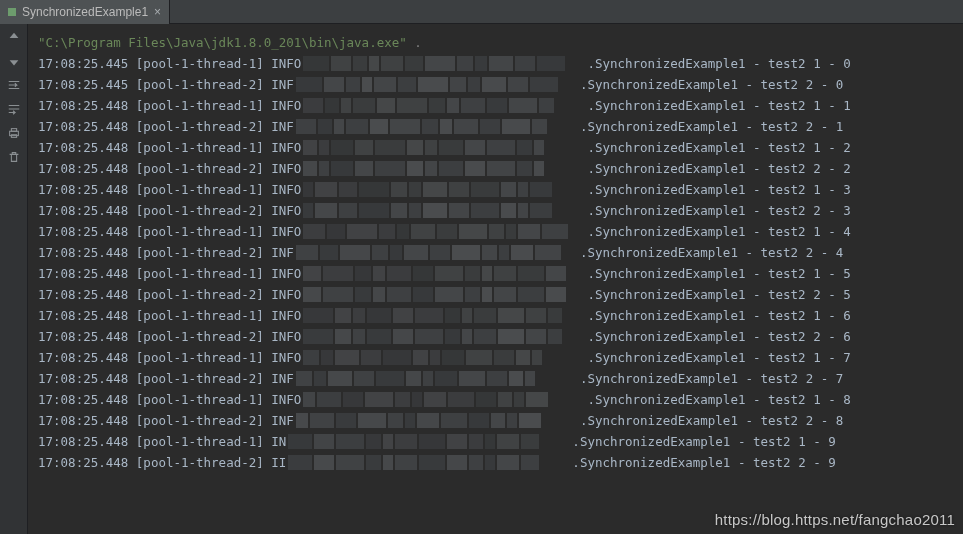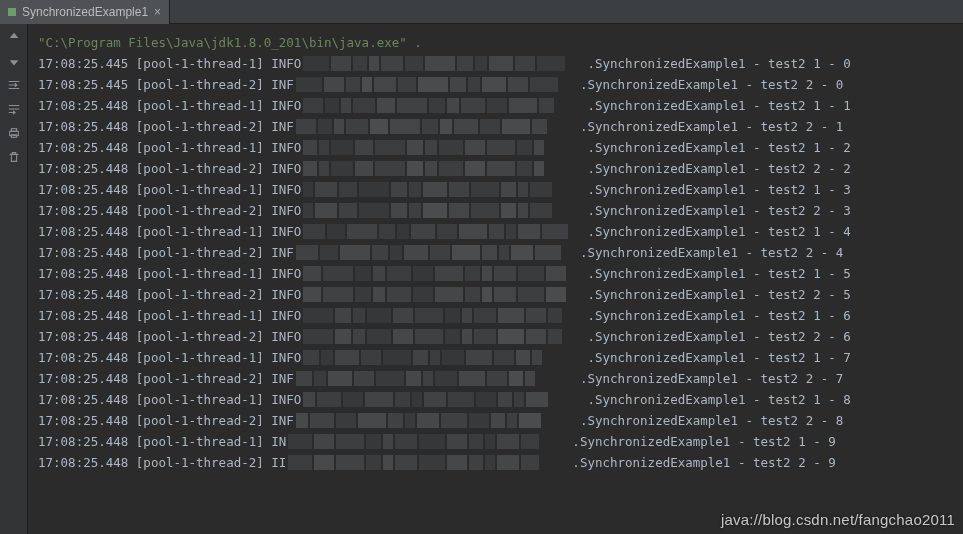--- a/index.html
+++ b/index.html
@@ -167,15 +167,15 @@
         <div class="logline"><span class="left">17:08:25.448 [pool-1-thread-2] INFO</span><span class="mid"><span style="width: 18px; background: rgb(70, 72, 74);"></span><span style="width: 30px; background: rgb(63, 65, 67);"></span><span style="width: 16px; background: rgb(56, 58, 60);"></span><span style="width: 12px; background: rgb(69, 71, 73);"></span><span style="width: 24px; background: rgb(62, 64, 66);"></span><span style="width: 20px; background: rgb(55, 57, 59);"></span><span style="width: 28px; background: rgb(68, 70, 72);"></span><span style="width: 15px; background: rgb(61, 63, 65);"></span><span style="width: 10px; background: rgb(74, 76, 78);"></span><span style="width: 22px; background: rgb(67, 69, 71);"></span><span style="width: 26px; background: rgb(60, 62, 64);"></span><span style="width: 20px; background: rgb(73, 75, 77);"></span></span><span class="right">.SynchronizedExample1 - test2 2 - 5</span></div>
         <div class="logline"><span class="left">17:08:25.448 [pool-1-thread-1] INFO</span><span class="mid"><span style="width: 30px; background: rgb(57, 59, 61);"></span><span style="width: 16px; background: rgb(70, 72, 74);"></span><span style="width: 12px; background: rgb(63, 65, 67);"></span><span style="width: 24px; background: rgb(56, 58, 60);"></span><span style="width: 20px; background: rgb(69, 71, 73);"></span><span style="width: 28px; background: rgb(62, 64, 66);"></span><span style="width: 15px; background: rgb(55, 57, 59);"></span><span style="width: 10px; background: rgb(68, 70, 72);"></span><span style="width: 22px; background: rgb(61, 63, 65);"></span><span style="width: 26px; background: rgb(74, 76, 78);"></span><span style="width: 20px; background: rgb(67, 69, 71);"></span><span style="width: 14px; background: rgb(60, 62, 64);"></span></span><span class="right">.SynchronizedExample1 - test2 1 - 6</span></div>
         <div class="logline"><span class="left">17:08:25.448 [pool-1-thread-2] INFO</span><span class="mid"><span style="width: 30px; background: rgb(57, 59, 61);"></span><span style="width: 16px; background: rgb(70, 72, 74);"></span><span style="width: 12px; background: rgb(63, 65, 67);"></span><span style="width: 24px; background: rgb(56, 58, 60);"></span><span style="width: 20px; background: rgb(69, 71, 73);"></span><span style="width: 28px; background: rgb(62, 64, 66);"></span><span style="width: 15px; background: rgb(55, 57, 59);"></span><span style="width: 10px; background: rgb(68, 70, 72);"></span><span style="width: 22px; background: rgb(61, 63, 65);"></span><span style="width: 26px; background: rgb(74, 76, 78);"></span><span style="width: 20px; background: rgb(67, 69, 71);"></span><span style="width: 14px; background: rgb(60, 62, 64);"></span></span><span class="right">.SynchronizedExample1 - test2 2 - 6</span></div>
         <div class="logline"><span class="left">17:08:25.448 [pool-1-thread-1] INFO</span><span class="mid"><span style="width: 16px; background: rgb(64, 66, 68);"></span><span style="width: 12px; background: rgb(57, 59, 61);"></span><span style="width: 24px; background: rgb(70, 72, 74);"></span><span style="width: 20px; background: rgb(63, 65, 67);"></span><span style="width: 28px; background: rgb(56, 58, 60);"></span><span style="width: 15px; background: rgb(69, 71, 73);"></span><span style="width: 10px; background: rgb(62, 64, 66);"></span><span style="width: 22px; background: rgb(55, 57, 59);"></span><span style="width: 26px; background: rgb(68, 70, 72);"></span><span style="width: 20px; background: rgb(61, 63, 65);"></span><span style="width: 14px; background: rgb(74, 76, 78);"></span><span style="width: 10px; background: rgb(67, 69, 71);"></span></span><span class="right">.SynchronizedExample1 - test2 1 - 7</span></div>
         <div class="logline"><span class="left">17:08:25.448 [pool-1-thread-2] INF</span><span class="mid"><span style="width: 16px; background: rgb(64, 66, 68);"></span><span style="width: 12px; background: rgb(57, 59, 61);"></span><span style="width: 24px; background: rgb(70, 72, 74);"></span><span style="width: 20px; background: rgb(63, 65, 67);"></span><span style="width: 28px; background: rgb(56, 58, 60);"></span><span style="width: 15px; background: rgb(69, 71, 73);"></span><span style="width: 10px; background: rgb(62, 64, 66);"></span><span style="width: 22px; background: rgb(55, 57, 59);"></span><span style="width: 26px; background: rgb(68, 70, 72);"></span><span style="width: 20px; background: rgb(61, 63, 65);"></span><span style="width: 14px; background: rgb(74, 76, 78);"></span><span style="width: 10px; background: rgb(67, 69, 71);"></span></span><span class="right">.SynchronizedExample1 - test2 2 - 7</span></div>
         <div class="logline"><span class="left">17:08:25.448 [pool-1-thread-1] INFO</span><span class="mid"><span style="width: 12px; background: rgb(71, 73, 75);"></span><span style="width: 24px; background: rgb(64, 66, 68);"></span><span style="width: 20px; background: rgb(57, 59, 61);"></span><span style="width: 28px; background: rgb(70, 72, 74);"></span><span style="width: 15px; background: rgb(63, 65, 67);"></span><span style="width: 10px; background: rgb(56, 58, 60);"></span><span style="width: 22px; background: rgb(69, 71, 73);"></span><span style="width: 26px; background: rgb(62, 64, 66);"></span><span style="width: 20px; background: rgb(55, 57, 59);"></span><span style="width: 14px; background: rgb(68, 70, 72);"></span><span style="width: 10px; background: rgb(61, 63, 65);"></span><span style="width: 22px; background: rgb(74, 76, 78);"></span></span><span class="right">.SynchronizedExample1 - test2 1 - 8</span></div>
         <div class="logline"><span class="left">17:08:25.448 [pool-1-thread-2] INF</span><span class="mid"><span style="width: 12px; background: rgb(71, 73, 75);"></span><span style="width: 24px; background: rgb(64, 66, 68);"></span><span style="width: 20px; background: rgb(57, 59, 61);"></span><span style="width: 28px; background: rgb(70, 72, 74);"></span><span style="width: 15px; background: rgb(63, 65, 67);"></span><span style="width: 10px; background: rgb(56, 58, 60);"></span><span style="width: 22px; background: rgb(69, 71, 73);"></span><span style="width: 26px; background: rgb(62, 64, 66);"></span><span style="width: 20px; background: rgb(55, 57, 59);"></span><span style="width: 14px; background: rgb(68, 70, 72);"></span><span style="width: 10px; background: rgb(61, 63, 65);"></span><span style="width: 22px; background: rgb(74, 76, 78);"></span></span><span class="right">.SynchronizedExample1 - test2 2 - 8</span></div>
         <div class="logline"><span class="left">17:08:25.448 [pool-1-thread-1] IN</span><span class="mid"><span style="width: 24px; background: rgb(58, 60, 62);"></span><span style="width: 20px; background: rgb(71, 73, 75);"></span><span style="width: 28px; background: rgb(64, 66, 68);"></span><span style="width: 15px; background: rgb(57, 59, 61);"></span><span style="width: 10px; background: rgb(70, 72, 74);"></span><span style="width: 22px; background: rgb(63, 65, 67);"></span><span style="width: 26px; background: rgb(56, 58, 60);"></span><span style="width: 20px; background: rgb(69, 71, 73);"></span><span style="width: 14px; background: rgb(62, 64, 66);"></span><span style="width: 10px; background: rgb(55, 57, 59);"></span><span style="width: 22px; background: rgb(68, 70, 72);"></span><span style="width: 18px; background: rgb(61, 63, 65);"></span></span><span class="right">.SynchronizedExample1 - test2 1 - 9</span></div>
         <div class="logline"><span class="left">17:08:25.448 [pool-1-thread-2] II</span><span class="mid"><span style="width: 24px; background: rgb(58, 60, 62);"></span><span style="width: 20px; background: rgb(71, 73, 75);"></span><span style="width: 28px; background: rgb(64, 66, 68);"></span><span style="width: 15px; background: rgb(57, 59, 61);"></span><span style="width: 10px; background: rgb(70, 72, 74);"></span><span style="width: 22px; background: rgb(63, 65, 67);"></span><span style="width: 26px; background: rgb(56, 58, 60);"></span><span style="width: 20px; background: rgb(69, 71, 73);"></span><span style="width: 14px; background: rgb(62, 64, 66);"></span><span style="width: 10px; background: rgb(55, 57, 59);"></span><span style="width: 22px; background: rgb(68, 70, 72);"></span><span style="width: 18px; background: rgb(61, 63, 65);"></span></span><span class="right">.SynchronizedExample1 - test2 2 - 9</span></div>
       </div>
-    <div class="watermark">java://blog.csdn.net/fangchao2011</div>
+    <div class="watermark">https://blog.https.net/fangchao2011</div>
   </div>
 </div>
 
 </body></html>

